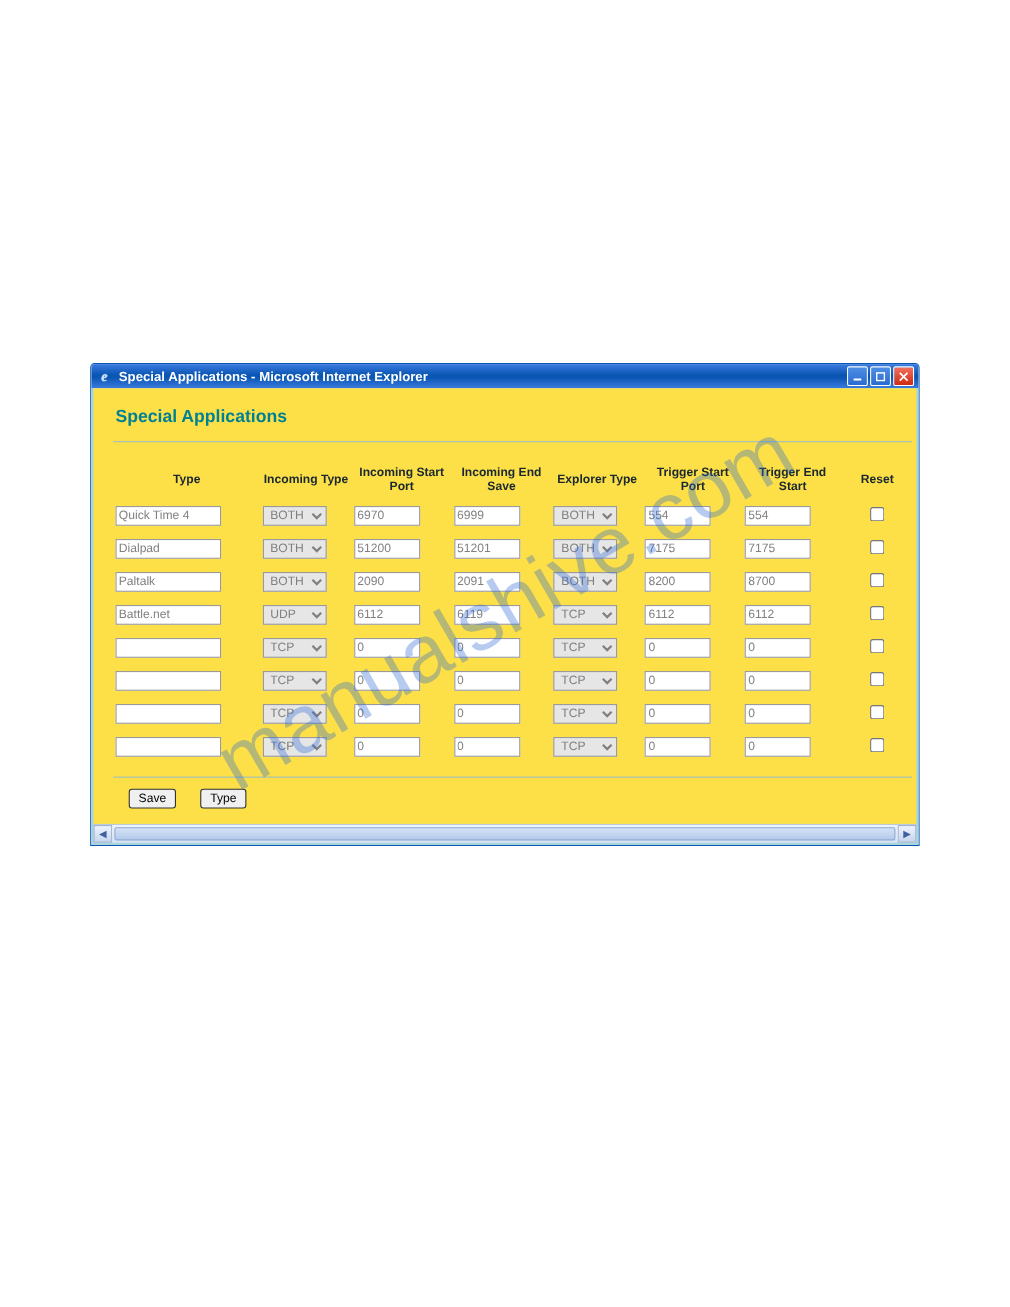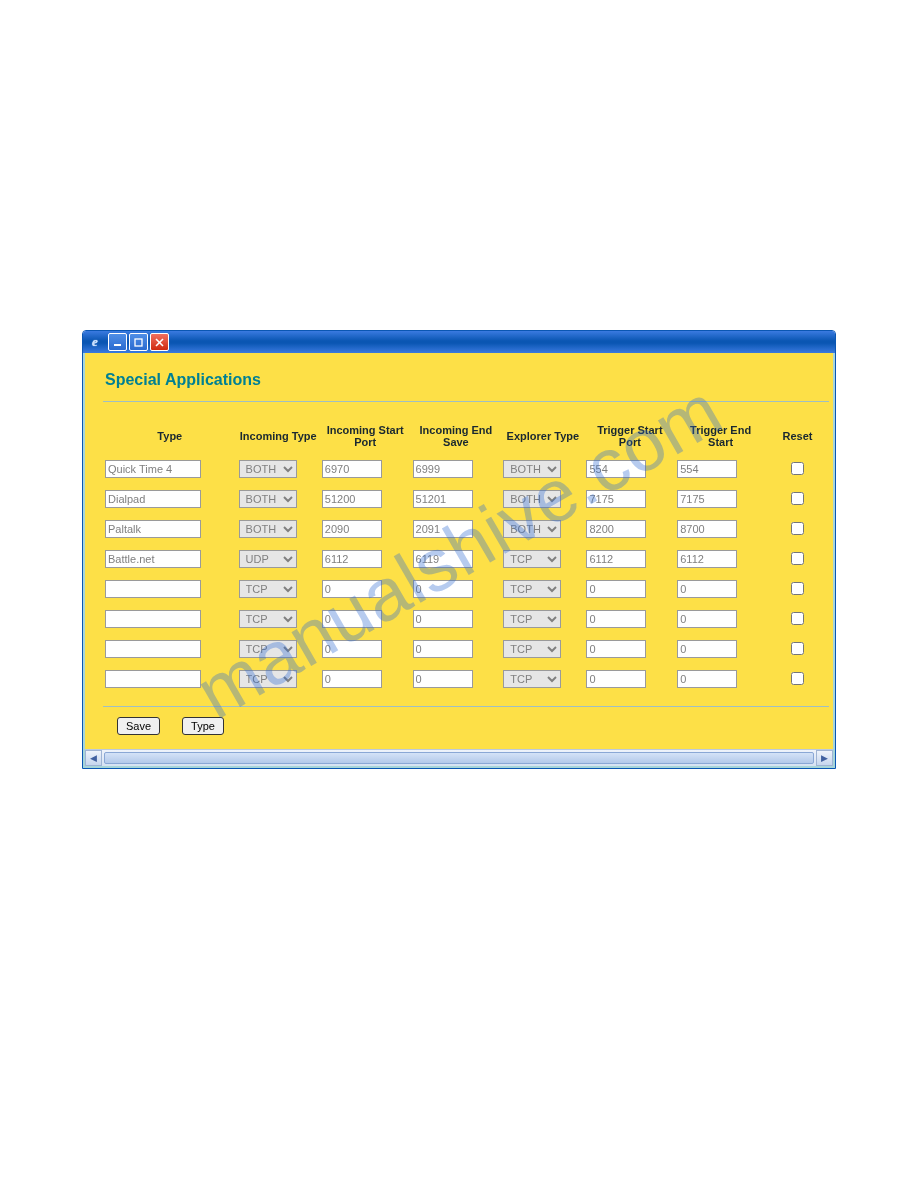--- a/index.html
+++ b/index.html
@@ -185,20 +185,21 @@
   th.col-port { width: 72px; text-align: center; }
   th.col-enable { width: 50px; }
 </style>
 </head>
 <body>
 
 <div class="window">
 
   <div class="titlebar">
     <span class="ie-icon">e</span>
+    <span class="title-text">Special Applications - Microsoft Internet Explorer</span>
     <div class="winbtns">
       <div class="winbtn">
           <svg width="9" height="9" viewBox="0 0 9 9">
             <line x1="1" y1="7" x2="8" y2="7" stroke="#fff" stroke-width="2"></line>
           </svg>
         </div>
       <div class="winbtn">
           <svg width="9" height="9" viewBox="0 0 9 9">
             <rect x="1" y="1" width="7" height="7" fill="none" stroke="#fff" stroke-width="1.3"></rect>
           </svg>

